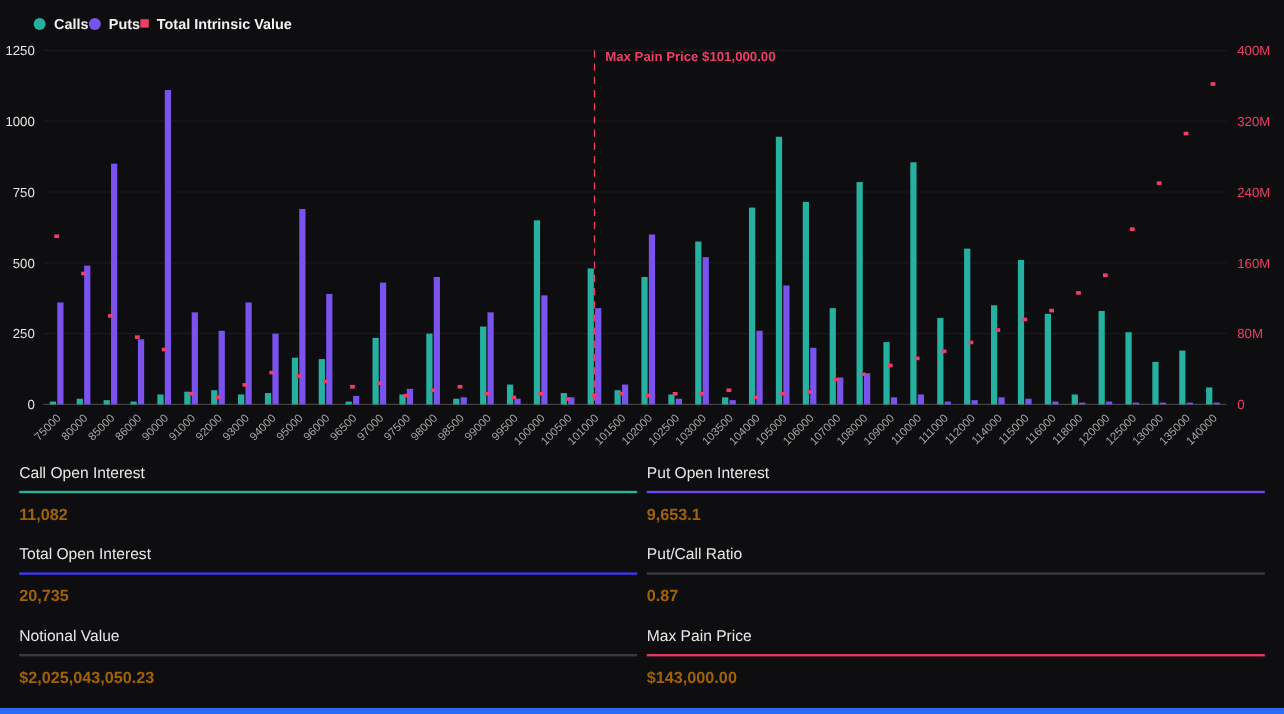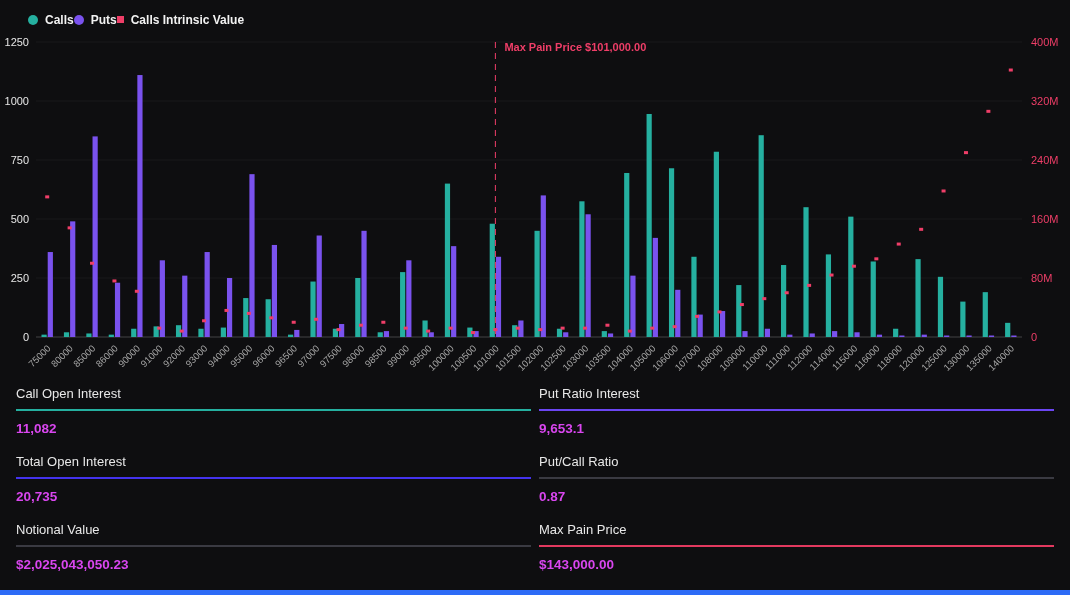--- a/index.html
+++ b/index.html
@@ -10,40 +10,40 @@
   }
   .legend{display:flex;align-items:center;padding:9px 0 0 28px;height:21px;}
   .legend-item{display:flex;align-items:center;gap:7px;font-size:12px;font-weight:bold;color:#f2f2f2;cursor:pointer;}
   .swatch-circle{width:10px;height:10px;border-radius:50%;display:inline-block;}
   .swatch-square{width:7px;height:7px;display:inline-block;}
   #chart{display:block;height:344px;}
   .stats{display:grid;grid-template-columns:1fr 1fr;column-gap:8px;padding:10px 16px 0;}
   .stat{margin-bottom:16px;}
   .stat-label{font-size:13px;color:#e8e8e8;padding:2px 0 8px;}
   .stat-underline{height:2px;background:#333;}
-  .stat-value{font-size:13.5px;font-weight:bold;color:#d946ef;padding-top:10px;}
+  .stat-value{font-size:13.5px;font-weight:bold;color:#a16207;padding-top:10px;}
   .bottom-bar{position:absolute;left:0;bottom:0;width:100%;height:5px;}
 </style>
 </head>
 <body>
 
 <div class="page">
 
   <div class="legend">
     <div class="legend-item">
       <span class="swatch-circle" style="background: rgb(37, 176, 160);"></span>
       <span>Calls</span>
     </div>
     <div class="legend-item">
       <span class="swatch-circle" style="background: rgb(122, 82, 238);"></span>
       <span>Puts</span>
     </div>
     <div class="legend-item">
       <span class="swatch-square" style="background: rgb(239, 62, 104);"></span>
-      <span>Calls Intrinsic Value</span>
+      <span>Total Intrinsic Value</span>
     </div>
   </div>
 
   <div id="chart"><svg width="1070" height="344">
         <line x1="36" x2="1022" y1="307" y2="307" stroke="rgba(255,255,255,0.05)" stroke-width="1"></line>
         <text x="29" y="311" text-anchor="end" fill="#e6e6e6" font-size="11">0</text>
         <text x="1031" y="311" text-anchor="start" fill="#ef3e68" font-size="11">0</text>
         <line x1="36" x2="1022" y1="248" y2="248" stroke="rgba(255,255,255,0.05)" stroke-width="1"></line>
         <text x="29" y="252" text-anchor="end" fill="#e6e6e6" font-size="11">250</text>
         <text x="1031" y="252" text-anchor="start" fill="#ef3e68" font-size="11">80M</text>
@@ -240,21 +240,21 @@
         <text x="504.3863636363637" y="21" fill="#ef3e68" font-size="11" font-weight="bold">Max Pain Price $101,000.00</text>
       </svg></div>
 
   <div class="stats">
     <div class="stat">
       <div class="stat-label">Call Open Interest</div>
       <div class="stat-underline" style="background: rgb(37, 176, 160);"></div>
       <div class="stat-value">11,082</div>
     </div>
     <div class="stat">
-      <div class="stat-label">Put Ratio Interest</div>
+      <div class="stat-label">Put Open Interest</div>
       <div class="stat-underline" style="background: rgb(107, 70, 242);"></div>
       <div class="stat-value">9,653.1</div>
     </div>
     <div class="stat">
       <div class="stat-label">Total Open Interest</div>
       <div class="stat-underline" style="background: rgb(68, 51, 238);"></div>
       <div class="stat-value">20,735</div>
     </div>
     <div class="stat">
       <div class="stat-label">Put/Call Ratio</div>

